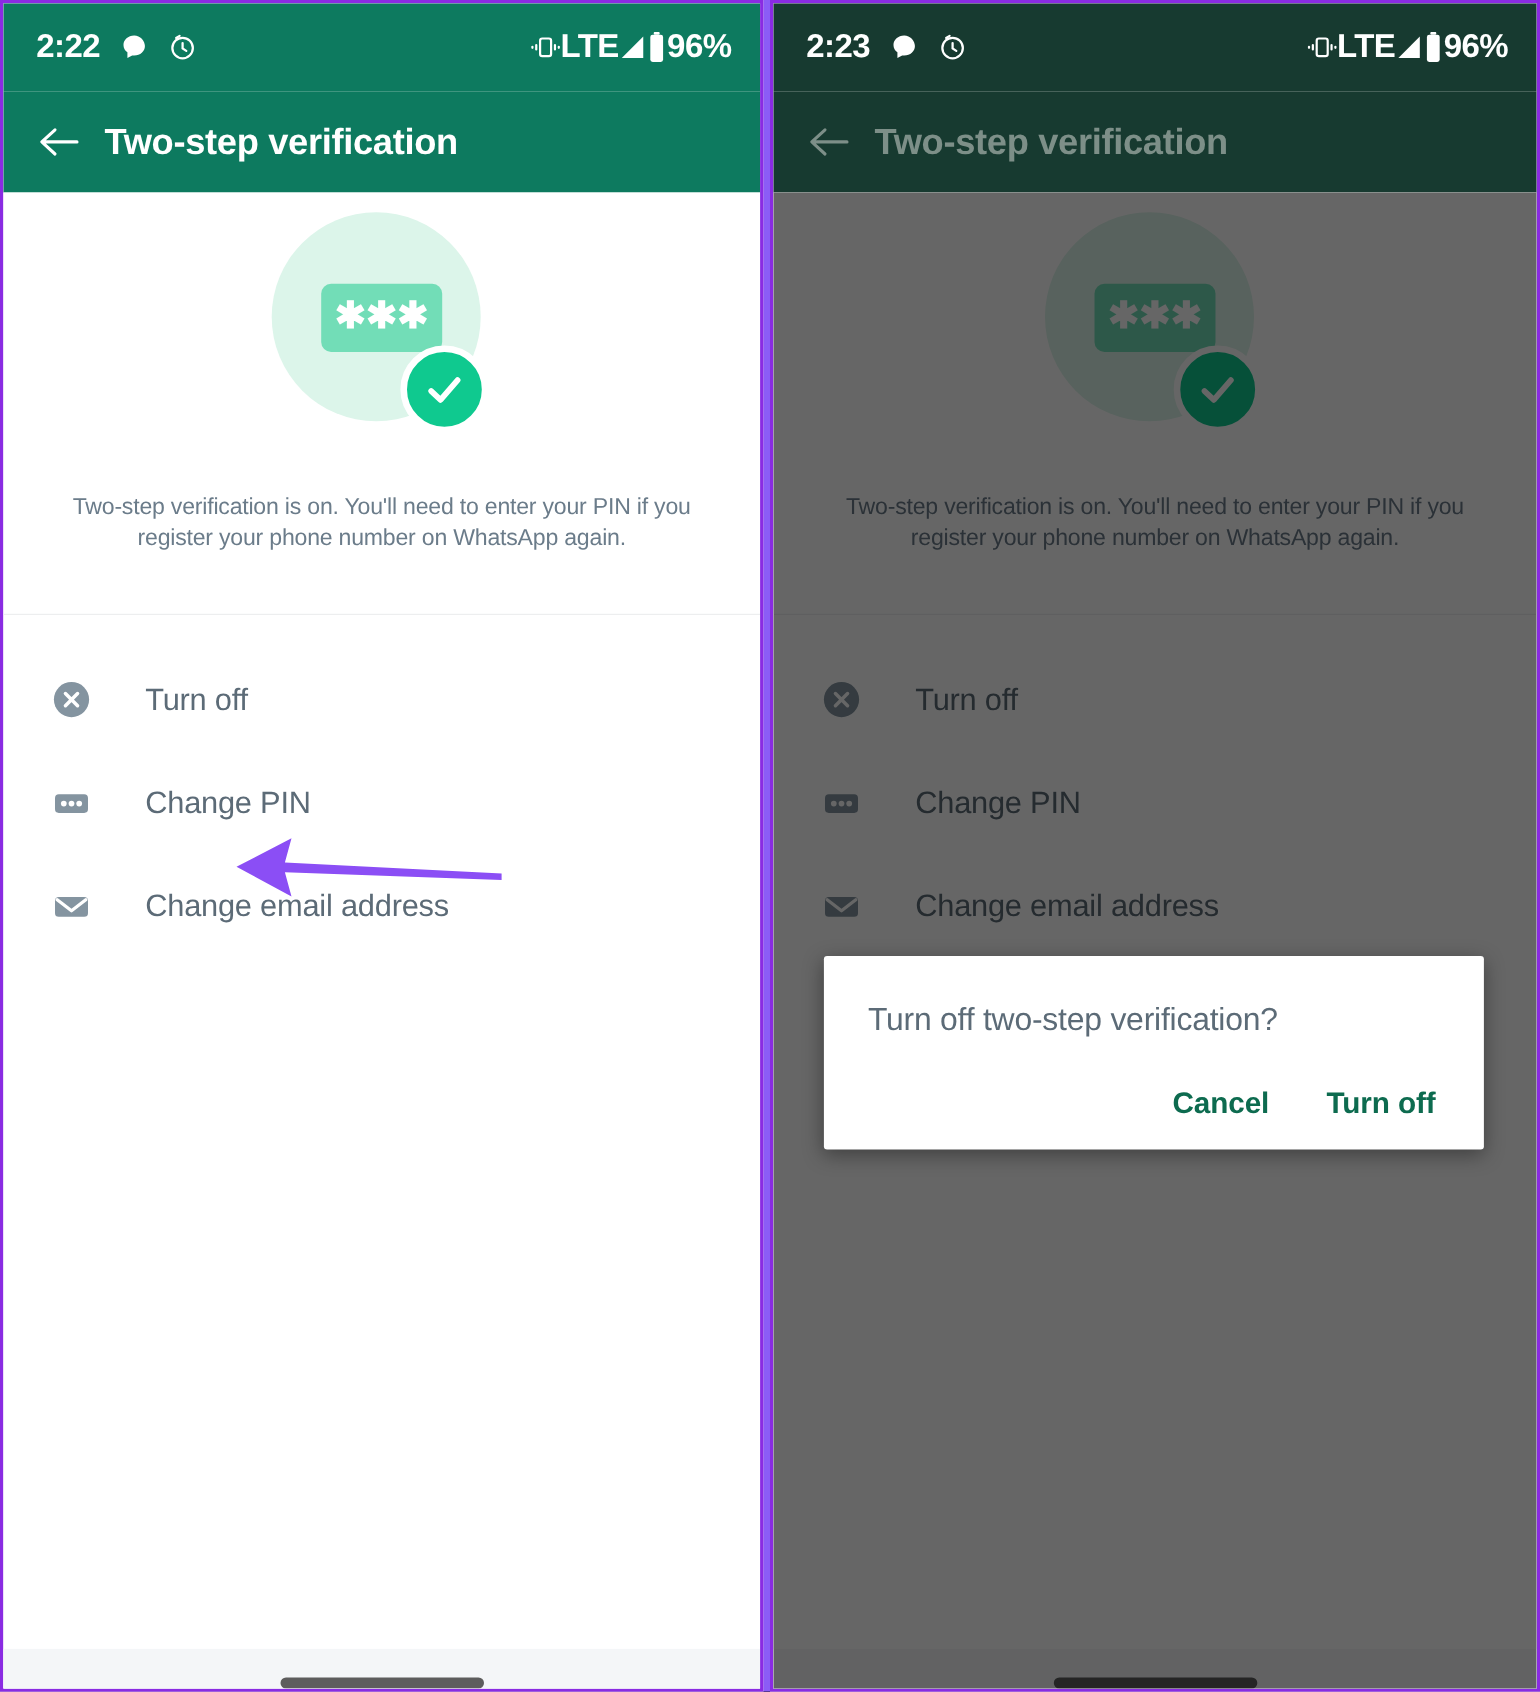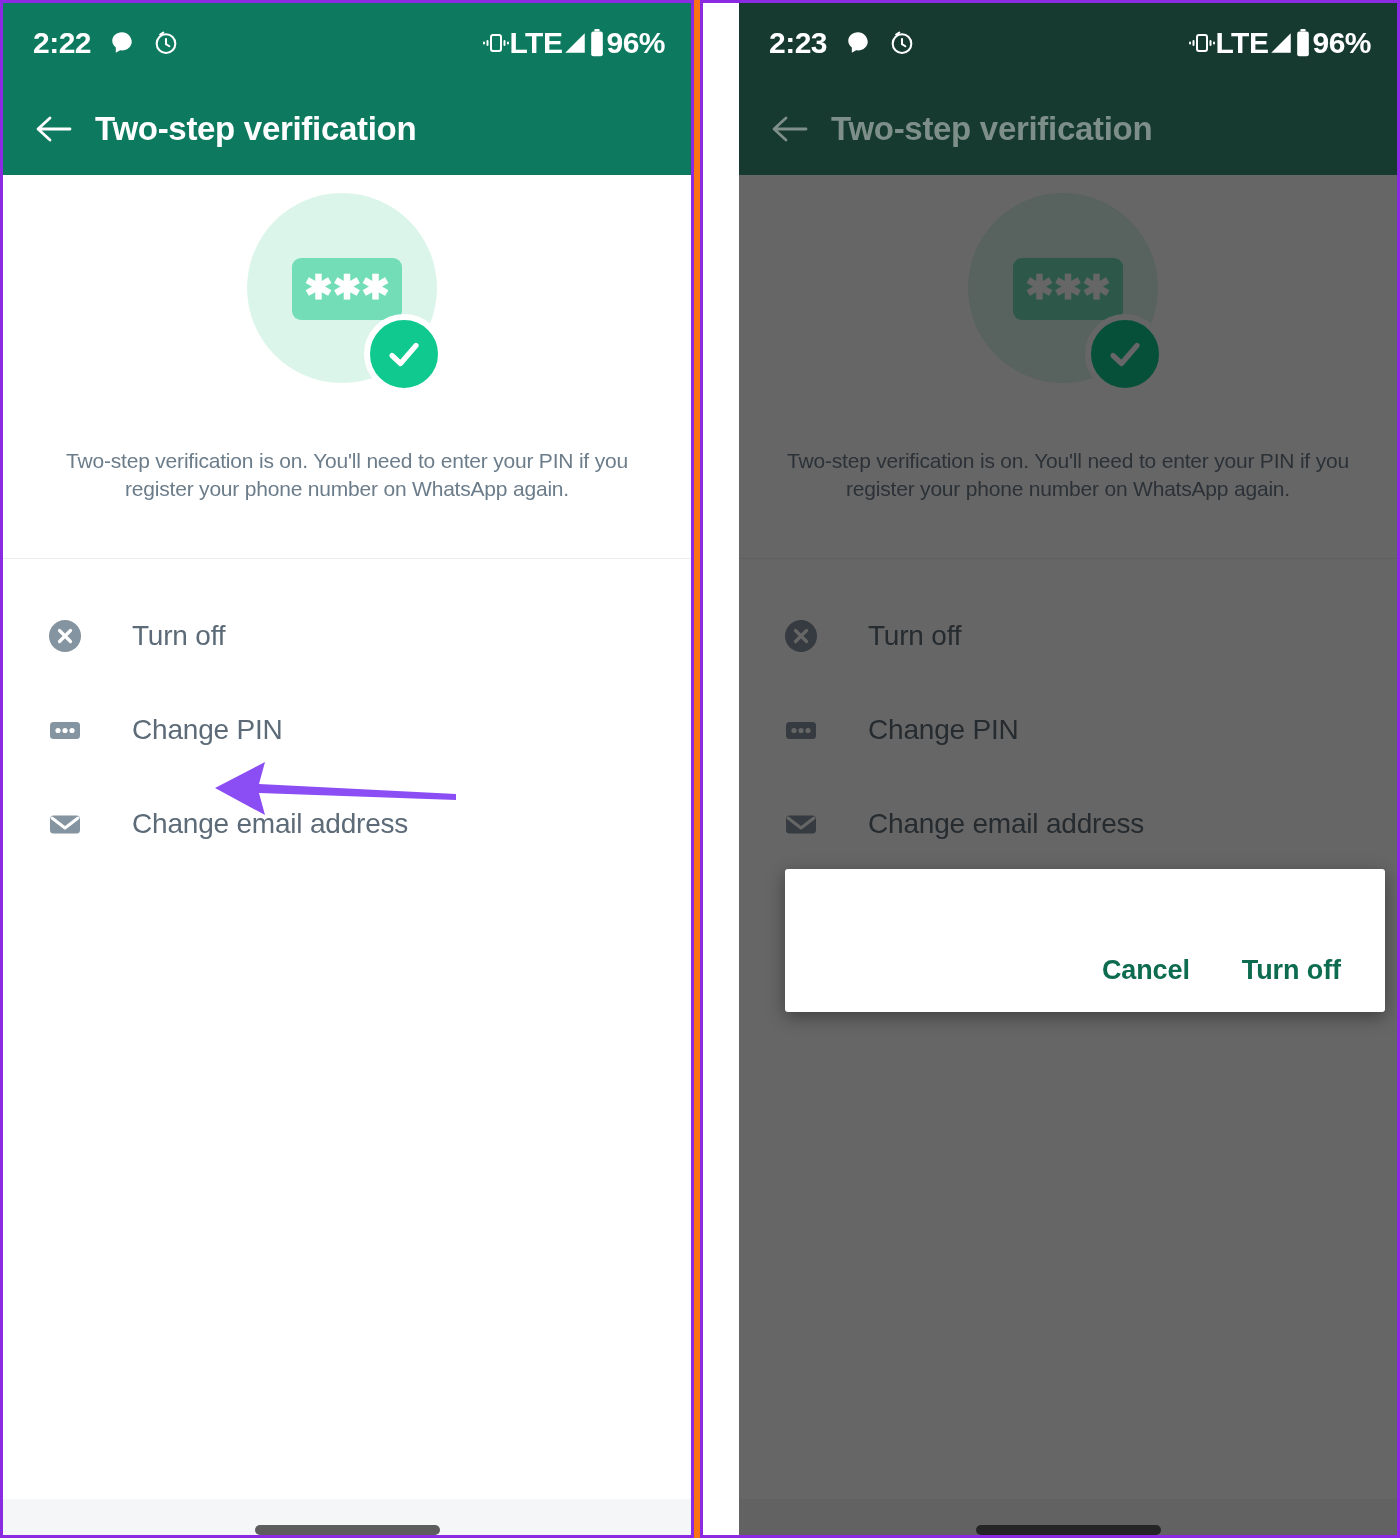--- a/index.html
+++ b/index.html
@@ -2,32 +2,32 @@
 <html><head>
 <meta charset="utf-8">
 <style>
   * { box-sizing: border-box; margin: 0; padding: 0; }
   html, body {
     width: 1400px; height: 1538px;
     background: #000;
     font-family: "Liberation Sans", sans-serif;
     overflow: hidden;
   }
-  .stage { position: relative; width: 1400px; height: 1538px; background:#f97316; display:flex; }
+  .stage { position: relative; width: 1400px; height: 1538px; background:#8b5cf6; display:flex; }
 
   
   .panel {
     position: relative;
     width: 694px;
     height: 1538px;
     border: 3px solid #8a2be2;
     background: #fff;
     overflow: hidden;
   }
-  .panel.right { width: 700px; margin-left: 6px; border-color:#8a2be2;padding-left:36px; }
+  .panel.right { width: 700px; margin-left: 6px; border-color:#8a2be2; }
 
   
   .statusbar {
     height: 80px;
     display: flex; align-items: center; justify-content: space-between;
     padding: 0 26px 0 30px;
     color: #fff;
   }
   .sb-left { display:flex; align-items:center; gap:18px; }
   .sb-right { display:flex; align-items:center; gap:0; }
@@ -351,20 +351,21 @@
         </div>
       </div>
 
       <div class="navbar">
         <div class="nav-pill"></div>
       </div>
 
       <div class="scrim"></div>
 
       <div class="dialog">
+        <div class="dlg-title">Turn off two-step verification?</div>
         <div class="dlg-actions">
           <div class="dlg-btn">Cancel</div>
           <div class="dlg-btn">Turn off</div>
         </div>
       </div>
 
     </div>
   </div>
 </div>
 

